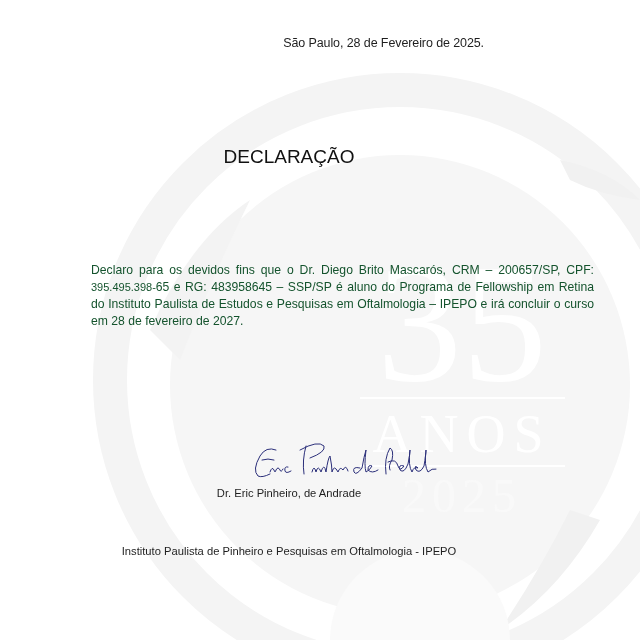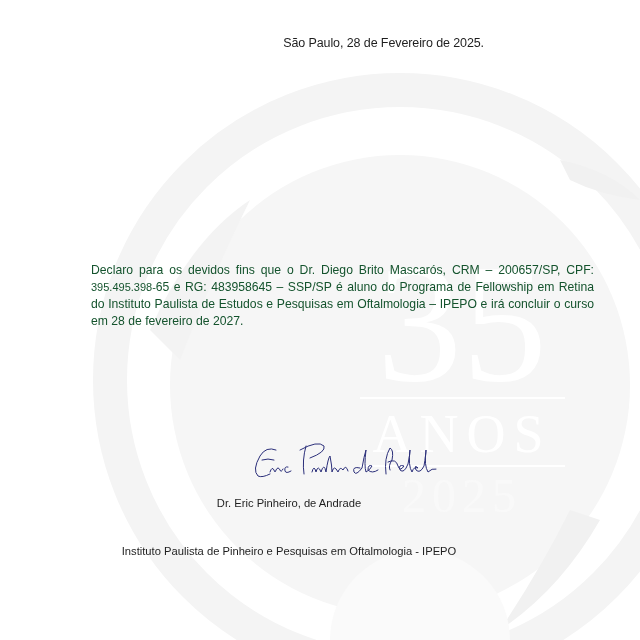--- a/index.html
+++ b/index.html
@@ -71,21 +71,21 @@
     .sig-block {
       position: absolute;
       left: 0;
       width: 100%;
       text-align: center;
       font-size: 11.2px;
       color: #1e1e1e;
       padding-left: 48px;
       box-sizing: border-box;
     }
-    .sig-name { top: 497px; }
+    .sig-name { top: 487px; }
     .sig-role { top: 521px; }
     .sig-inst { top: 545px; }
   </style>
 </head>
 <body>
 
 <div class="page">
 
   <svg class="watermark" viewBox="0 0 640 640" xmlns="http://www.w3.org/2000/svg">
 
@@ -103,20 +103,21 @@
     <line x1="360" y1="466" x2="565" y2="466" stroke="#ffffff" stroke-width="2"></line>
 
     <text x="462" y="380" text-anchor="middle" font-family="Liberation Serif, DejaVu Serif, serif" font-size="170" fill="#ffffff">35</text>
     <text x="462" y="452" text-anchor="middle" font-family="Liberation Serif, DejaVu Serif, serif" font-size="54" letter-spacing="8" fill="#ffffff">ANOS</text>
     <text x="462" y="512" text-anchor="middle" font-family="Liberation Serif, DejaVu Serif, serif" font-size="48" letter-spacing="6" fill="#f9f9f9">2025</text>
   </svg>
 
   <div class="content">
     <div class="date-line">São Paulo, 28 de Fevereiro de 2025.</div>
 
+    <div class="title">DECLARAÇÃO</div>
 
     <div class="body-text">
       <span>Declaro para os devidos fins que o Dr. Diego Brito Mascarós, CRM – 200657/SP, CPF: </span><span class="small">395.495.398-</span><span>65 e RG: 483958645 – SSP/SP é aluno do Programa de Fellowship em Retina do Instituto Paulista de Estudos e Pesquisas em Oftalmologia – IPEPO e irá concluir o curso em 28 de fevereiro de 2027.</span>
     </div>
 
     <svg class="signature" viewBox="0 0 200 50" xmlns="http://www.w3.org/2000/svg">
       <g fill="none" stroke="#2b2f7a" stroke-width="1" stroke-linecap="round" stroke-linejoin="round">
 
         <path d="M28 14 Q18 10 12 20 Q4 34 10 40 Q14 42 22 38"></path>
         <path d="M14 24 Q20 22 26 24"></path>

